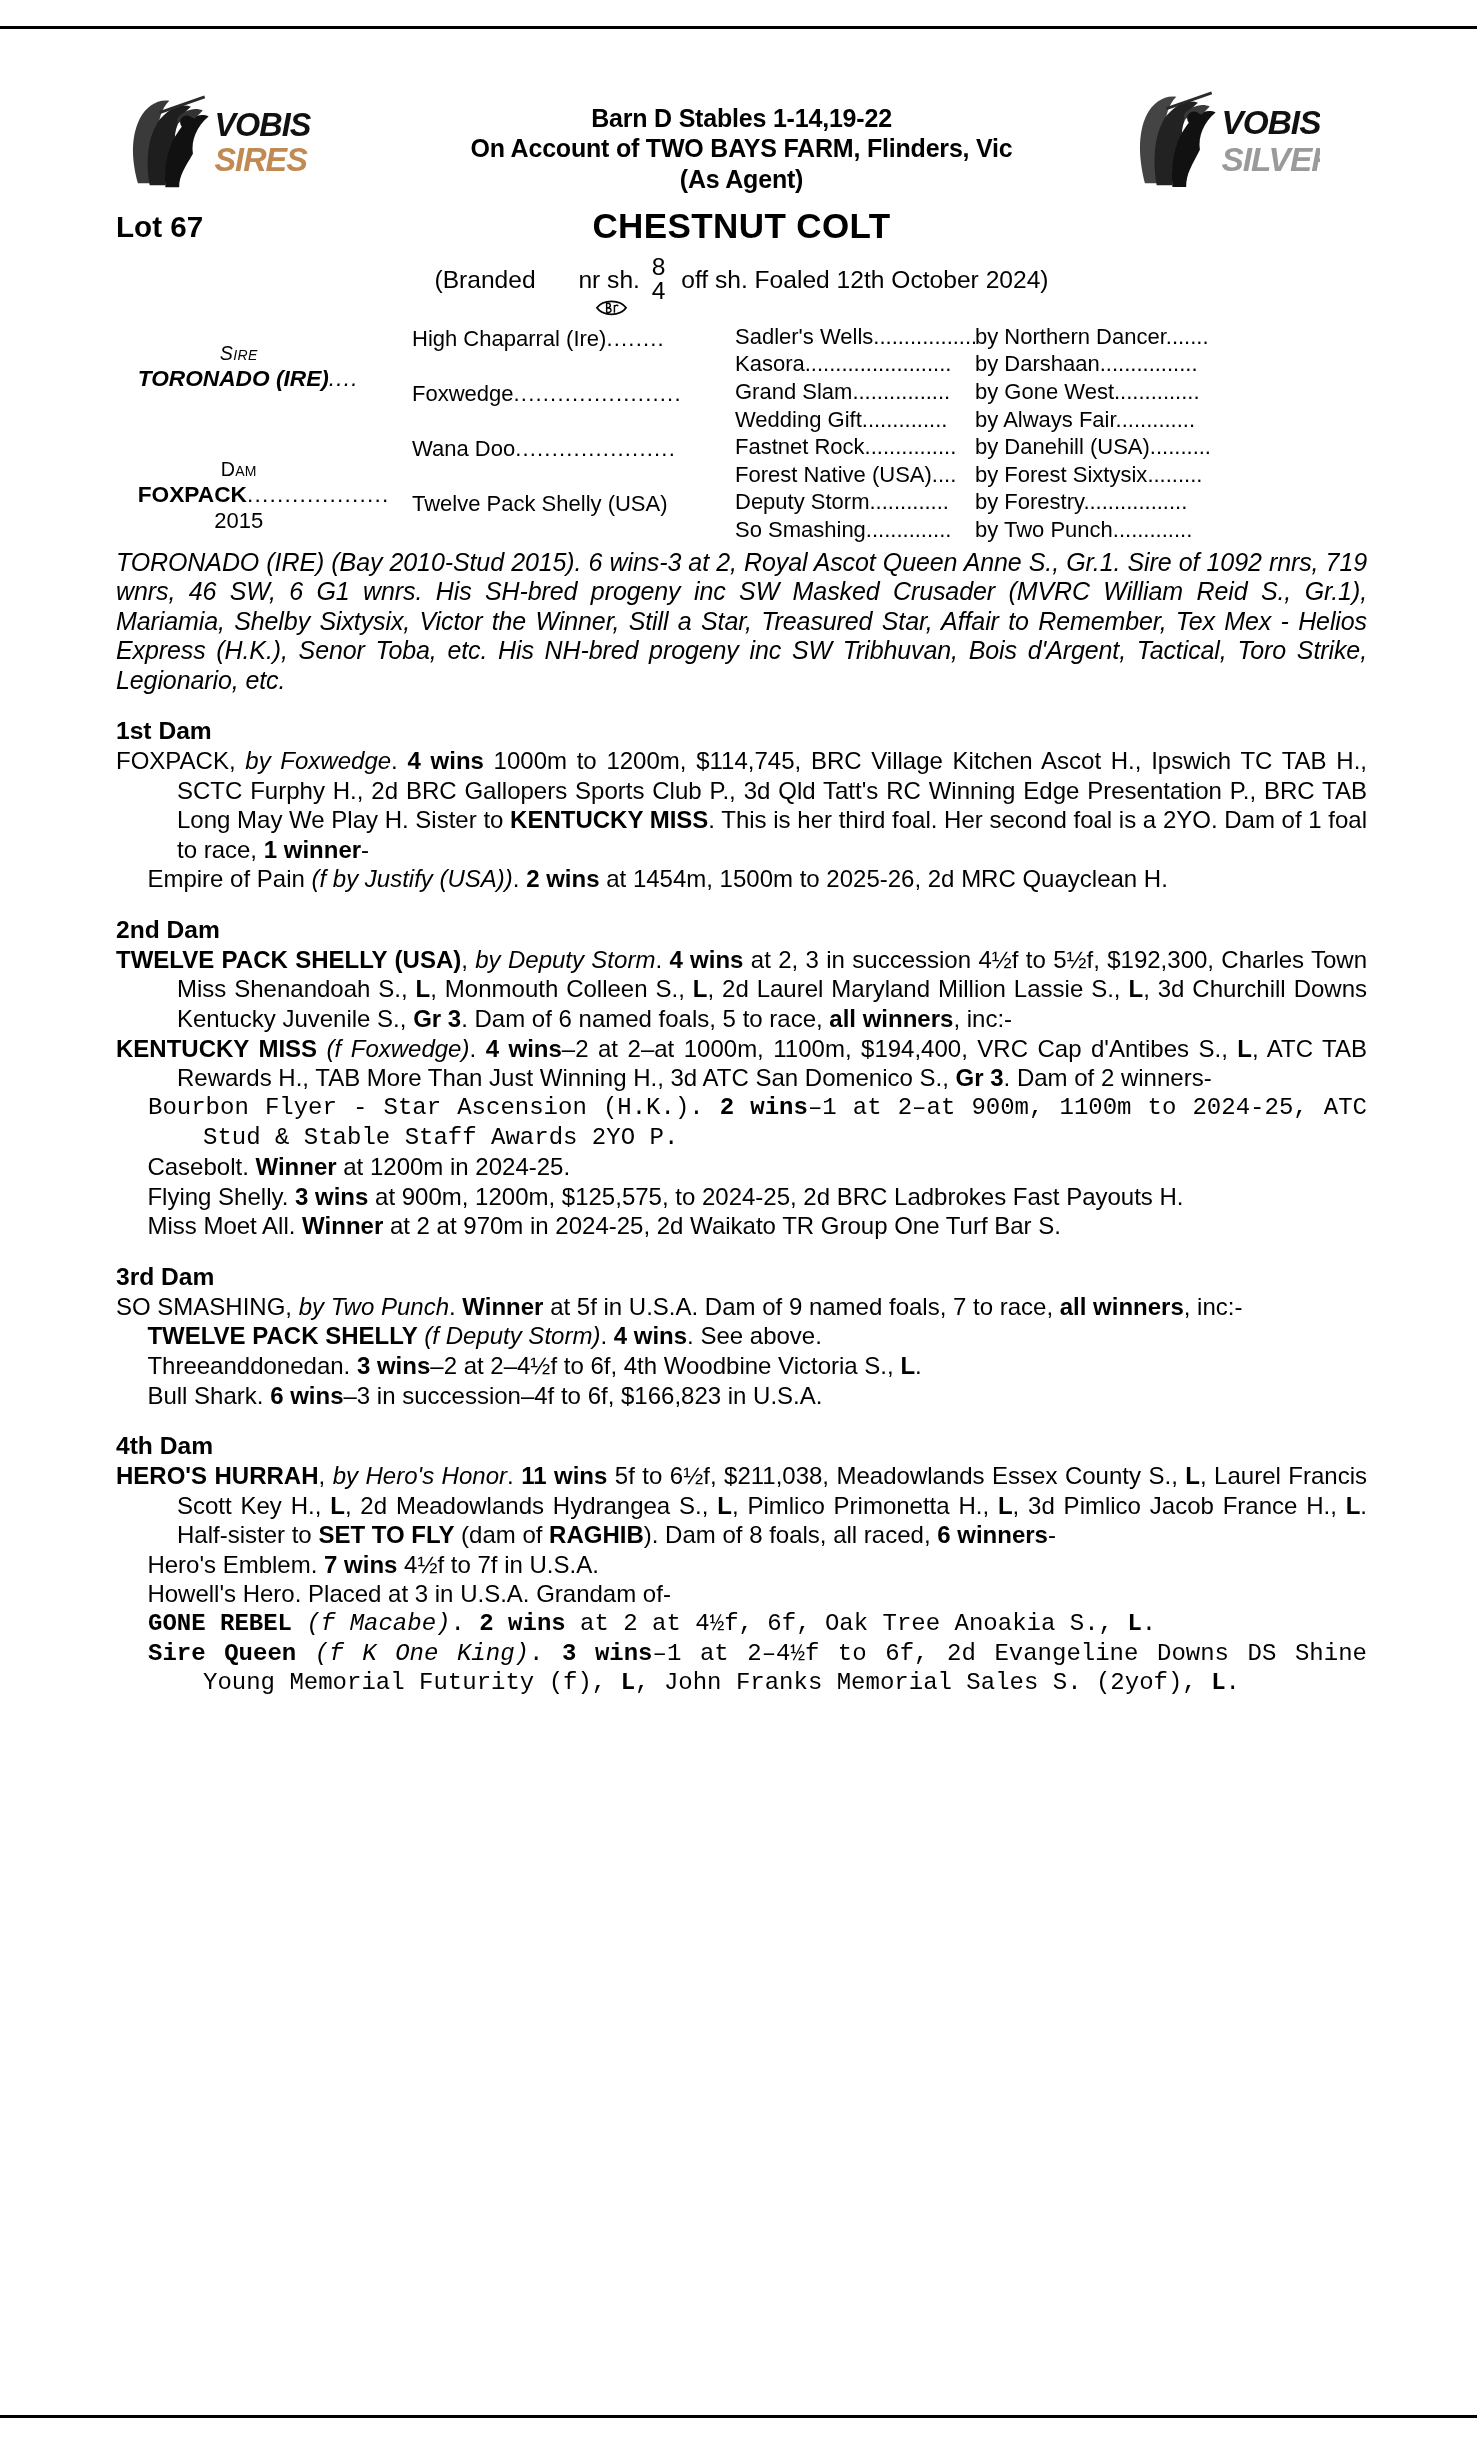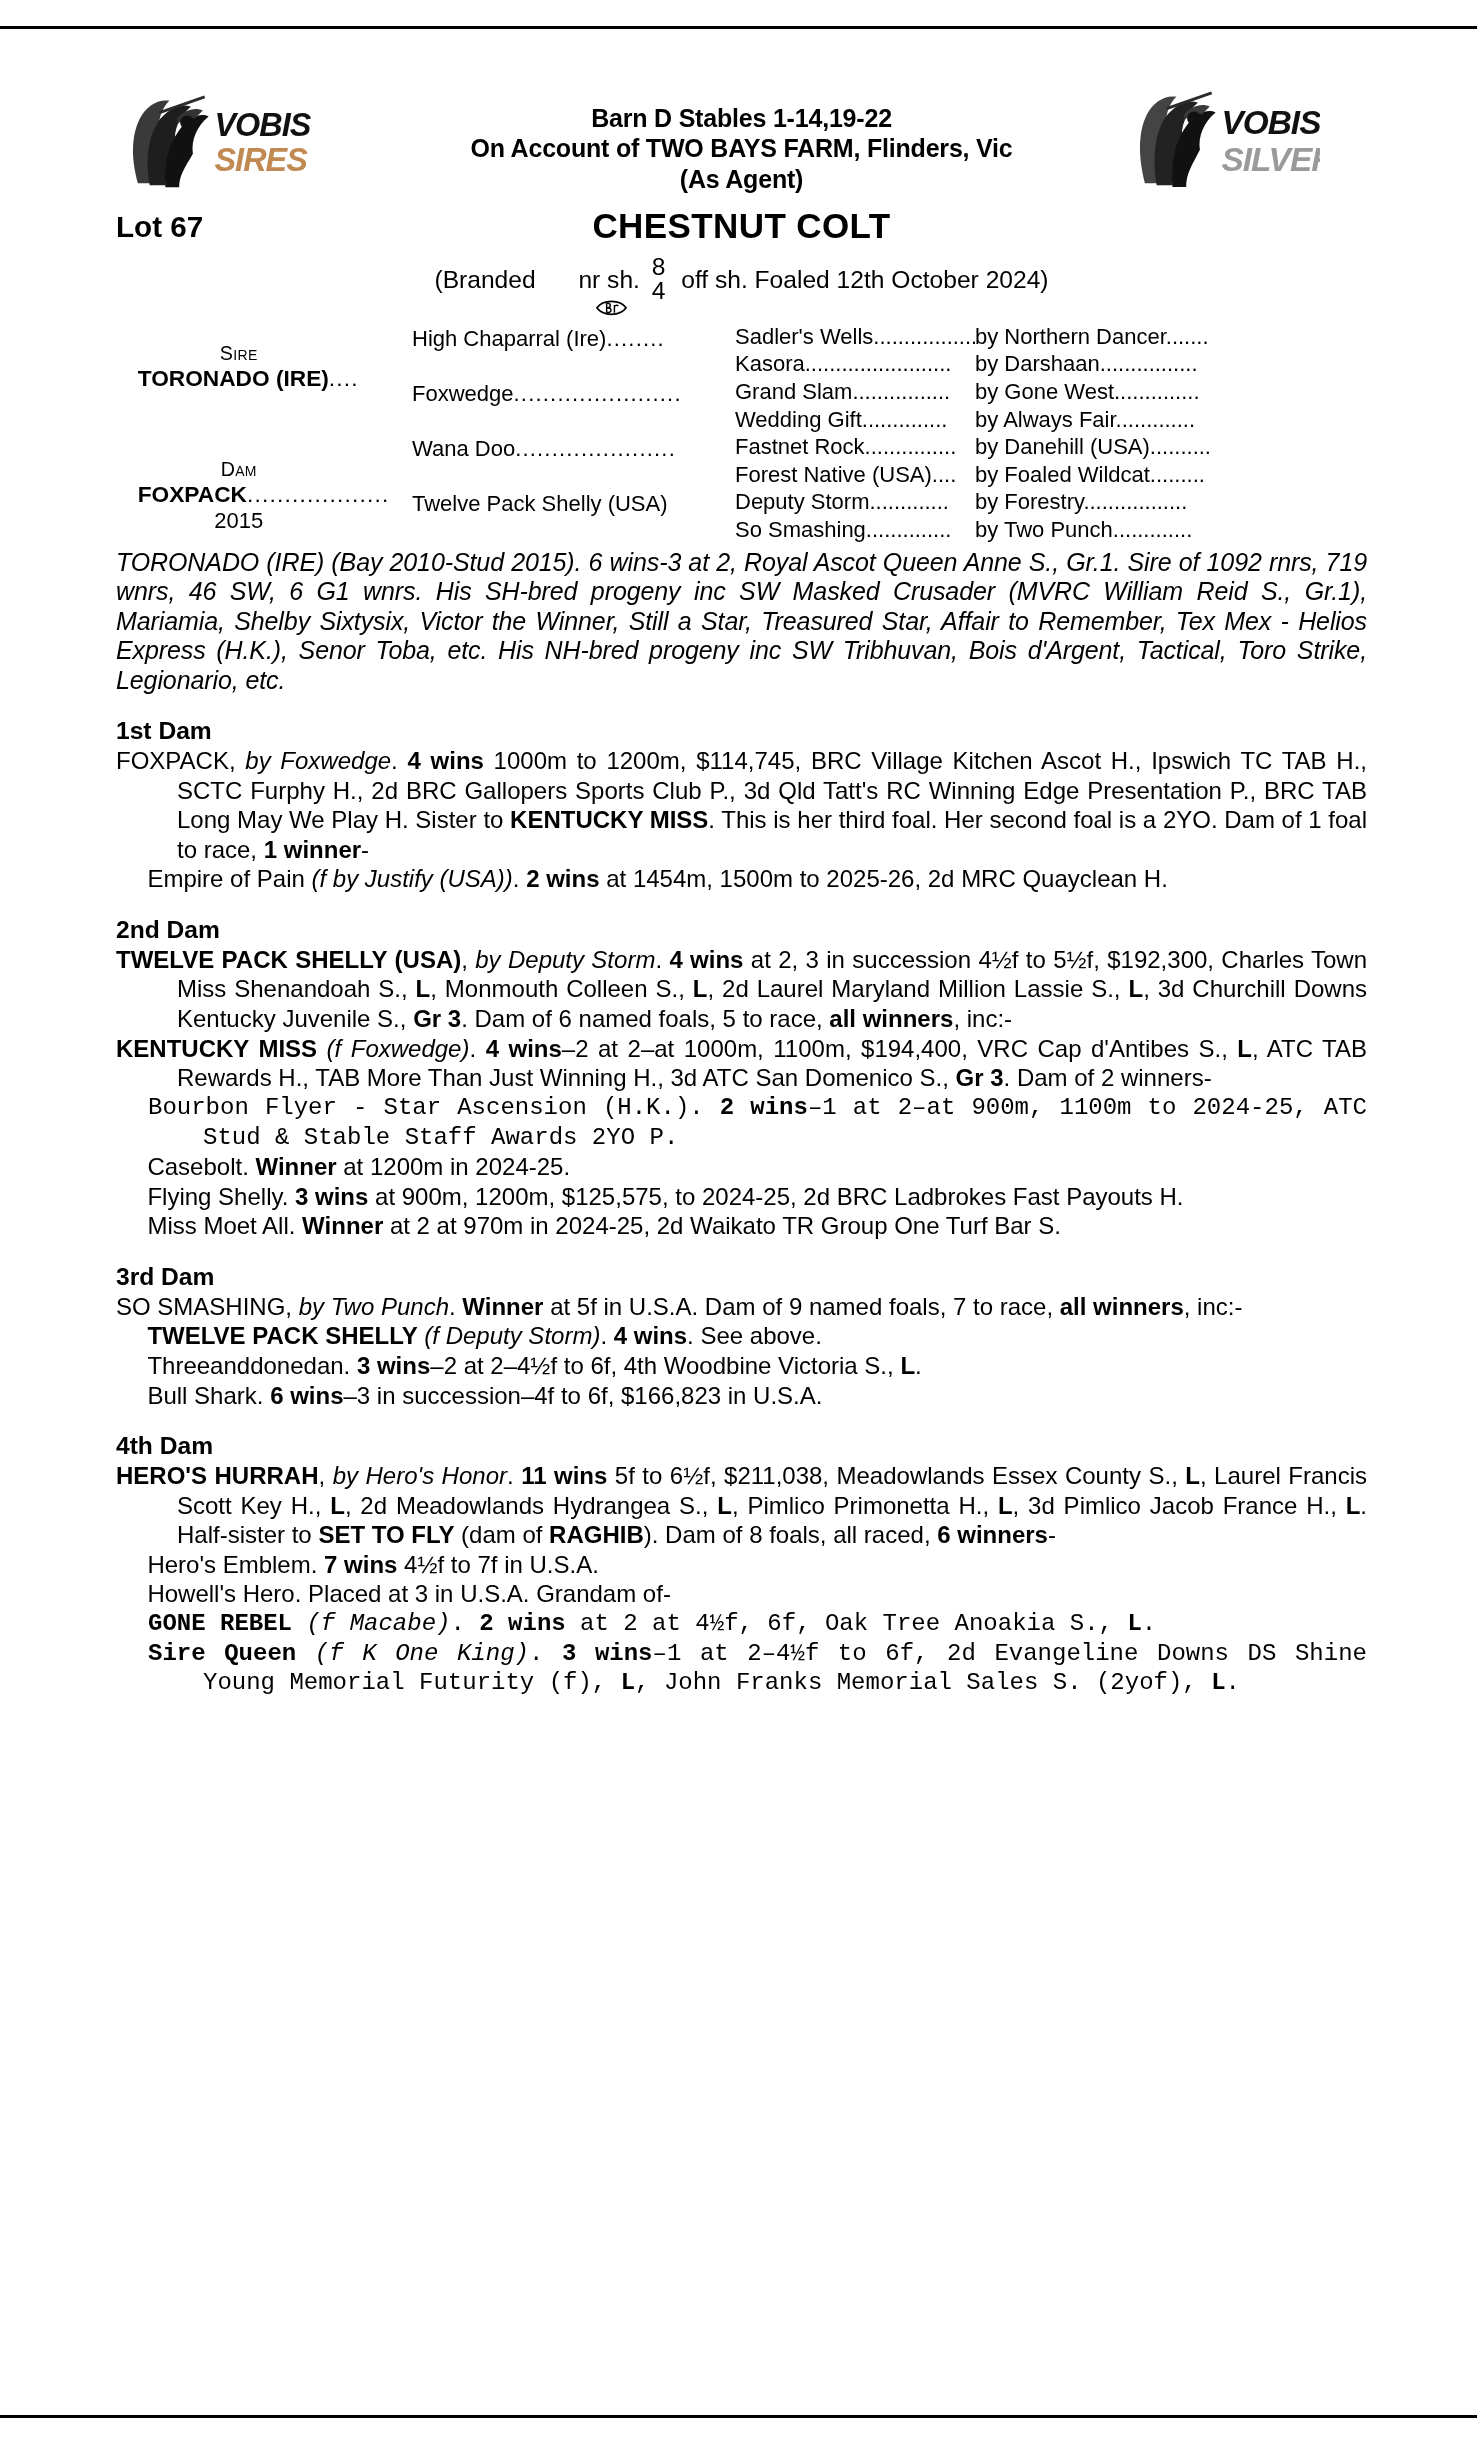--- a/index.html
+++ b/index.html
@@ -127,21 +127,21 @@
     width: 202px;
   }
   .ped-name {
     font-weight: bold;
     font-size: 22.7px;
     white-space: nowrap;
   }
   .ped-dots { font-weight: normal; letter-spacing: 1.2px; }
   .ped-year { text-align: center; width: 202px; font-size: 22px; }
 
-  .sire-block { position: absolute; top: 21.7px; left: 0; }
+  .sire-block { position: absolute; top: 21.7px; left: 0; font-style: italic; }
   .dam-block  { position: absolute; top: 138px; left: 0; }
 
   .ped-col-b {
     position: absolute;
     left: 296px;
     top: 0;
     width: 317px;
   }
   .gp-row {
     height: 55px;
@@ -315,21 +315,21 @@
         <div class="gg-row">
             <span class="gg-name"><span>Wedding Gift</span><span>..............</span></span>
             <span class="gg-by"><span>by Always Fair</span><span>.............</span></span>
           </div>
         <div class="gg-row">
             <span class="gg-name"><span>Fastnet Rock</span><span>...............</span></span>
             <span class="gg-by"><span>by Danehill (USA)</span><span>..........</span></span>
           </div>
         <div class="gg-row">
             <span class="gg-name"><span>Forest Native (USA)</span><span>....</span></span>
-            <span class="gg-by"><span>by Foaled Wildcat</span><span>.........</span></span>
+            <span class="gg-by"><span>by Forest Sixtysix</span><span>.........</span></span>
           </div>
         <div class="gg-row">
             <span class="gg-name"><span>Deputy Storm</span><span>.............</span></span>
             <span class="gg-by"><span>by Forestry</span><span>.................</span></span>
           </div>
         <div class="gg-row">
             <span class="gg-name"><span>So Smashing</span><span>..............</span></span>
             <span class="gg-by"><span>by Two Punch</span><span>.............</span></span>
           </div>
       </div>

